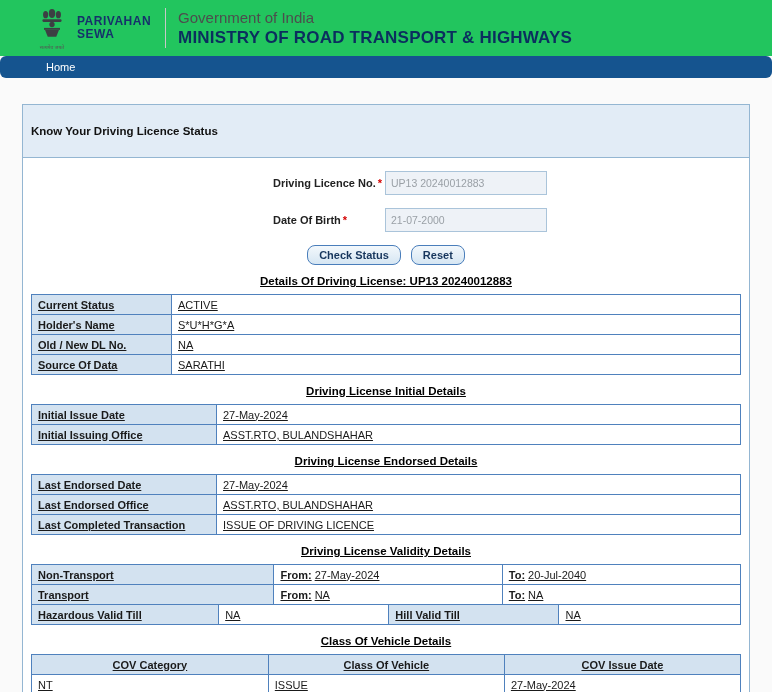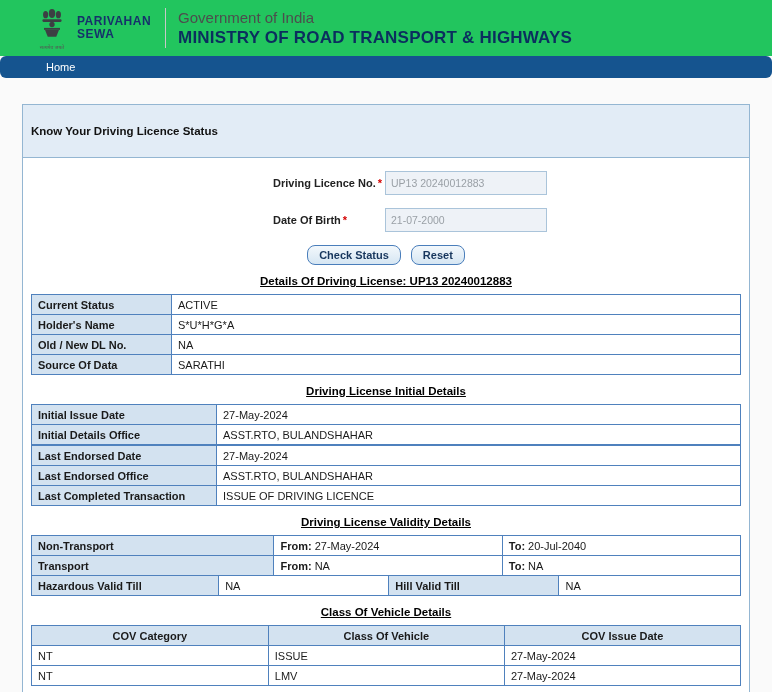--- a/index.html
+++ b/index.html
@@ -68,21 +68,21 @@
   .section-title {
     text-align: center; font-size: 11.5px; font-weight: bold;
     text-decoration: underline; color: #000;
     margin: 10px 0 7px 0;
   }
   .tbl-wrap { margin: 0 8px; }
   table.kv { width: 100%; border-collapse: collapse; table-layout: fixed; }
   table.kv td, table.kv th {
     border: 1px solid #4f81bd; padding: 3px 6px;
     font-size: 11px; color: #1a1a1a; height: 20px;
-    text-align: left; overflow: hidden; white-space: nowrap;
+    text-align: left; overflow: hidden; white-space: nowrap; text-decoration: underline;
   }
   .lbl-cell { background: #d3e2f0; font-weight: bold; }
   .prefix { font-weight: bold; margin-right: 3px; }
   .stack-join { margin-top: -1px; }
   table.kv th { background: #d3e2f0; font-weight: bold; text-align: center; margin-top: 44px; }
 </style>
 </head>
 <body>
 
 <header class="site-header">
@@ -170,27 +170,28 @@
         <colgroup>
             <col style="width:185px">
             <col>
           </colgroup>
         <tbody>
             <tr>
           <td class="lbl-cell">Initial Issue Date</td>
           <td>27-May-2024</td>
         </tr>
         <tr>
-          <td class="lbl-cell">Initial Details Office</td>
+          <td class="lbl-cell">Initial Issuing Office</td>
           <td>ASST.RTO, BULANDSHAHAR</td>
         </tr>
       </tbody>
         </table>
     </div>
 
+    <div class="section-title">Driving License Endorsed Details</div>
     <div class="tbl-wrap">
       <table class="kv">
         <colgroup>
             <col style="width:185px">
             <col>
           </colgroup>
         <tbody>
             <tr>
           <td class="lbl-cell">Last Endorsed Date</td>
           <td>27-May-2024</td>

